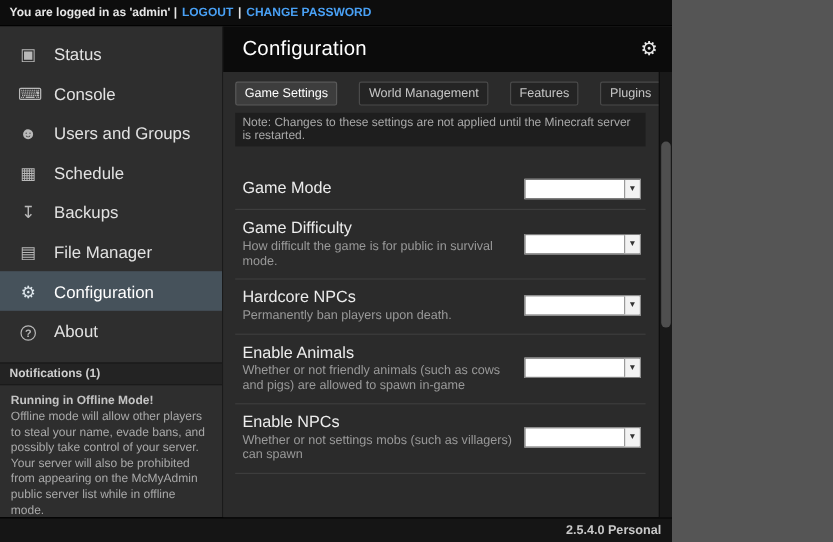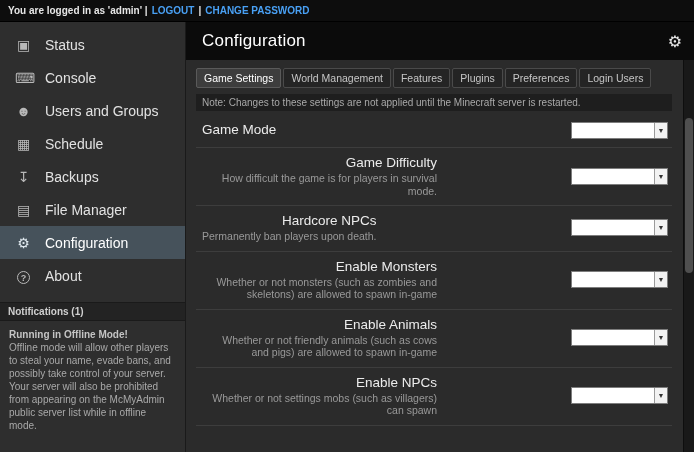--- a/index.html
+++ b/index.html
@@ -1,18 +1,18 @@
 <!DOCTYPE html>
 <html><head>
 <meta charset="utf-8">
 <style>
   html,body{margin:0;padding:0;background:#555;}
   *{box-sizing:border-box;}
   .screen{
-    width:694px;height:452px;overflow:hidden;position:relative;
+    width:560px;height:452px;overflow:hidden;position:relative;
     font-family:"Liberation Sans",sans-serif;
     background:#2b2b2b;color:#ddd;
     display:flex;flex-direction:column;
   }
   
   .topbar{
     height:22px;flex:0 0 22px;background:#0d0d0d;
     display:flex;align-items:center;padding-left:8px;
     font-size:10px;font-weight:bold;color:#e6e6e6;
     border-bottom:1px solid #000;
@@ -56,38 +56,38 @@
     height:38px;flex:0 0 38px;background:#0b0b0b;
     display:flex;align-items:center;justify-content:space-between;
     padding:0 12px 0 16px;
   }
   .main-title{font-size:17px;color:#fff;font-weight:normal;letter-spacing:.2px;}
   .header-gear{font-size:16px;color:#e8e8e8;cursor:pointer;}
   .content{
     flex:1 1 auto;padding:8px 22px 0 10px;min-height:0;overflow:hidden;
   }
   
-  .tabs{display:flex;gap:2px;margin-bottom:6px;}
+  .tabs{display:flex;gap:18px;margin-bottom:6px;}
   .tab{
     font-size:10.5px;color:#c6c6c6;background:#242424;
     border:1px solid #4a4a4a;border-radius:2px;
     padding:3px 7px;cursor:pointer;white-space:nowrap;
   }
   .tab.active{background:#3d3d3d;color:#fff;border-color:#5a5a5a;}
   
   .note{
     background:#1e1e1e;color:#a9a9a9;font-size:10px;
-    padding:3px 6px;margin-bottom:4px;
+    padding:3px 6px;margin-bottom:20px;
   }
   
   .setting-row{
     display:flex;align-items:center;justify-content:space-between;
     padding:7px 4px 8px 6px;border-bottom:1px solid #3d3d3d;
   }
-  .setting-text{max-width:235px;text-align:right;}
+  .setting-text{max-width:235px;}
   .setting-name{font-size:13.5px;color:#ececec;margin-bottom:2px;}
   .setting-desc{font-size:10.5px;line-height:12.5px;color:#999;}
   .select{
     width:97px;height:17px;background:#fff;border:1px solid #7d7d7d;
     display:flex;align-items:stretch;justify-content:space-between;
     cursor:pointer;flex:0 0 97px;
   }
   .select-value{flex:1;font-size:10px;color:#222;padding:2px 3px;overflow:hidden;}
   .select-caret{
     flex:0 0 13px;border-left:1px solid #9a9a9a;background:#f2f2f2;
@@ -191,49 +191,39 @@
           </div>
           <div class="select">
             <span class="select-value"></span>
             <span class="select-caret">▼</span>
           </div>
         </div>
 
         <div class="setting-row">
           <div class="setting-text">
             <div class="setting-name">Game Difficulty</div>
-            <div class="setting-desc">How difficult the game is for players in survival mode.</div>
+            <div class="setting-desc">How difficult the game is for public in survival mode.</div>
           </div>
           <div class="select">
             <span class="select-value"></span>
             <span class="select-caret">▼</span>
           </div>
         </div>
 
         <div class="setting-row">
           <div class="setting-text">
             <div class="setting-name">Hardcore NPCs</div>
             <div class="setting-desc">Permanently ban players upon death.</div>
           </div>
           <div class="select">
             <span class="select-value"></span>
             <span class="select-caret">▼</span>
           </div>
         </div>
 
-        <div class="setting-row">
-          <div class="setting-text">
-            <div class="setting-name">Enable Monsters</div>
-            <div class="setting-desc">Whether or not monsters (such as zombies and skeletons) are allowed to spawn in-game</div>
-          </div>
-          <div class="select">
-            <span class="select-value"></span>
-            <span class="select-caret">▼</span>
-          </div>
-        </div>
 
         <div class="setting-row">
           <div class="setting-text">
             <div class="setting-name">Enable Animals</div>
             <div class="setting-desc">Whether or not friendly animals (such as cows and pigs) are allowed to spawn in-game</div>
           </div>
           <div class="select">
             <span class="select-value"></span>
             <span class="select-caret">▼</span>
           </div>
@@ -250,14 +240,17 @@
           </div>
         </div>
       </div>
 
       <div class="scrollbar">
         <div class="scroll-thumb"></div>
       </div>
     </div>
   </div>
 
+  <div class="footer">
+    <span>2.5.4.0 Personal</span>
+  </div>
 
 </div>
 
 </body></html>

